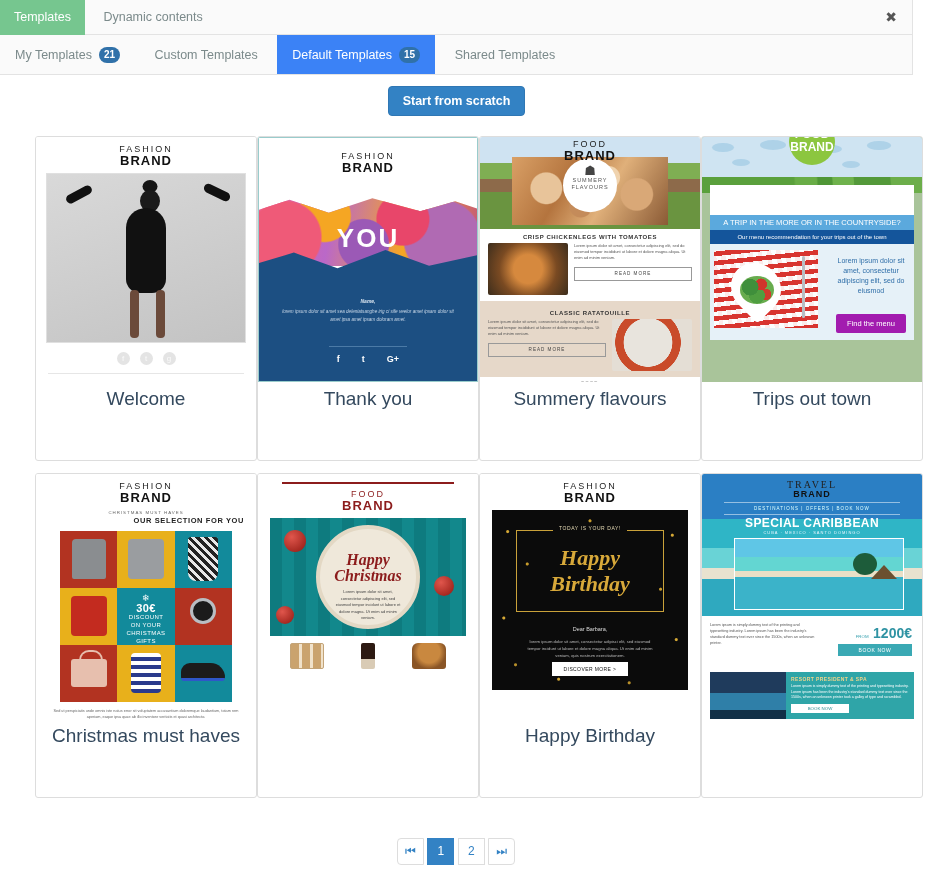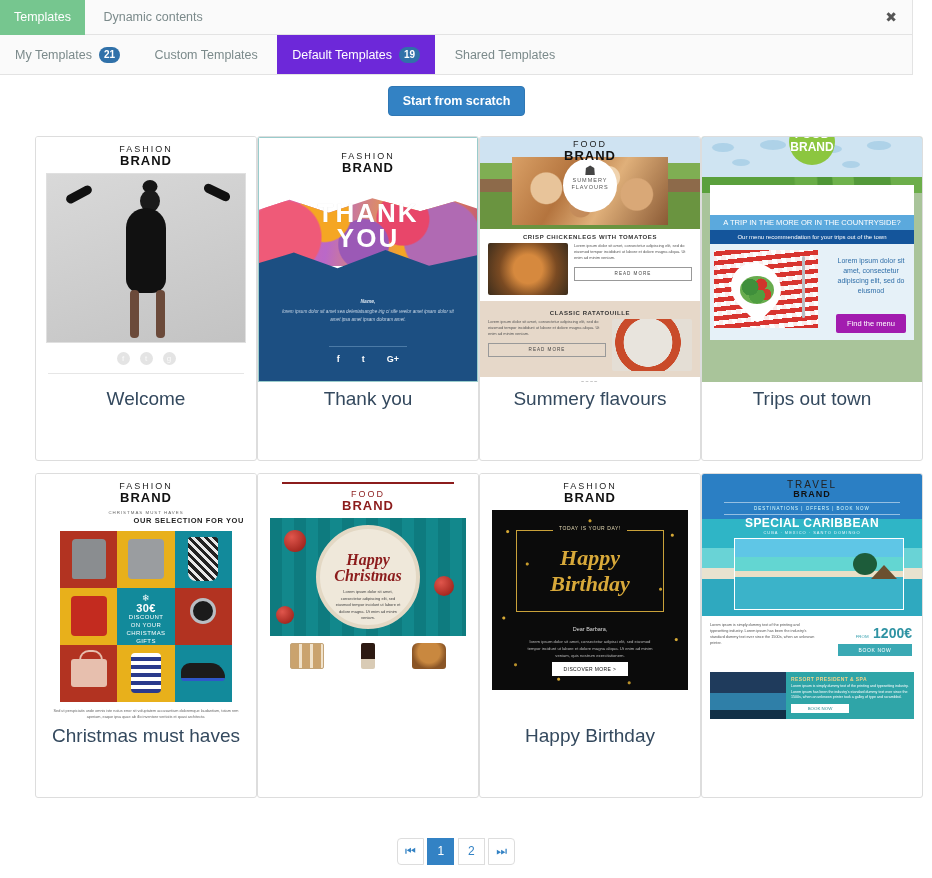--- a/index.html
+++ b/index.html
@@ -49,21 +49,21 @@
   .tab-sub {
     display: inline-flex; align-items: center; gap: 7px;
     height: 39px;
     padding: 0 15px;
     font-size: 12.5px;
     color: #7b8a8b;
     cursor: pointer;
     vertical-align: top;
     white-space: nowrap;
   }
-  .tab-sub.active { background: #6d28d9; color: #ffffff; align-items: center; }
+  .tab-sub.active { background: #3b82f6; color: #ffffff; align-items: center; }
   .badge {
     display: inline-block;
     min-width: 19px; height: 16px; line-height: 16px;
     padding: 0 5px;
     border-radius: 9px;
     background: #3071a9; color: #fff;
     font-size: 10px; font-weight: bold; text-align: center;
   }
 
   
@@ -322,21 +322,21 @@
   .c7-body { position:absolute; left:34px; right:34px; top:128px; text-align:center; font-size:4.2px;
      line-height:7px; color:#bbb; }
   .c7-btn { position:absolute; left:60px; right:60px; top:152px; background:#fff; color:#111;
      font-size:5px; text-align:center; padding:4px 0; letter-spacing:.4px; }
 
   
   .c8 { height:100%; background:#fff; position:relative; overflow:hidden; }
   .c8-hero { position:relative; height:142px;
      background: linear-gradient(#2b7fc4 0 32%, #2fb5c6 32% 52%, #69d3d6 52% 66%, #e8e2cf 66% 74%, #2fa9bf 74%); }
   .c8-brand { position:absolute; left:0; right:0; top:6px; text-align:center; color:#fff; }
-  .c8-brand .l1 { font-size:10px; letter-spacing:2px; }
+  .c8-brand .l1 { font-size:10px; letter-spacing:2px;font-family:Liberation Serif, serif; }
   .c8-brand .l2 { font-size:9px; font-weight:bold; letter-spacing:1px; }
   .c8-nav { position:absolute; left:22px; right:22px; top:28px; text-align:center; color:#dff; font-size:4.5px;
      letter-spacing:1px; border-top:1px solid rgba(255,255,255,.5); border-bottom:1px solid rgba(255,255,255,.5);
      padding:3px 0; }
   .c8-title { position:absolute; left:0; right:0; top:42px; text-align:center; color:#fff; font-size:12px;
      font-weight:bold; letter-spacing:.4px; }
   .c8-sub { position:absolute; left:0; right:0; top:56px; text-align:center; color:#e6f6ff; font-size:4px;
      letter-spacing:1px; }
   .c8-photo { position:absolute; left:32px; right:18px; top:64px; height:72px; border:1px solid #fff;
      background: linear-gradient(#5fc6e6 0 26%, #63d6d2 26% 46%, #eadfc6 46% 54%, #3bb3c9 54%); overflow:hidden; }
@@ -390,21 +390,21 @@
     <div class="tabbar-sub">
       <div class="tab-sub">
         <span>My Templates</span>
         <span class="badge">21</span>
       </div>
       <div class="tab-sub">
         <span>Custom Templates</span>
       </div>
       <div class="tab-sub active">
         <span>Default Templates</span>
-        <span class="badge">19</span>
+        <span class="badge">15</span>
       </div>
       <div class="tab-sub">
         <span>Shared Templates</span>
       </div>
     </div>
   </div>
 
   <div class="scratch-wrap">
     <div class="scratch-btn">Start from scratch</div>
   </div>
@@ -446,21 +446,20 @@
         <div class="card-thumb">
           <div class="c2">
             <div class="c2-top">
               <div class="brand">
                 <div class="l1">FASHION</div>
                 <div class="l2">BRAND</div>
               </div>
             </div>
             <div class="c2-wave"></div>
             <div class="c2-blue"></div>
-            <div class="c2-thank">THANK</div>
             <div class="c2-you">YOU</div>
             <div class="c2-name">Name,</div>
             <div class="c2-body">lorem ipsum dolor sit amet sea deleniatsanghe irig ci sife veelor amet ipsam dolor sit amet ipsa amet ipsam doloram amet.</div>
             <div class="c2-hr"></div>
             <div class="c2-soc">
               <span>f</span>
               <span>t</span>
               <span>G+</span>
             </div>
           </div>

